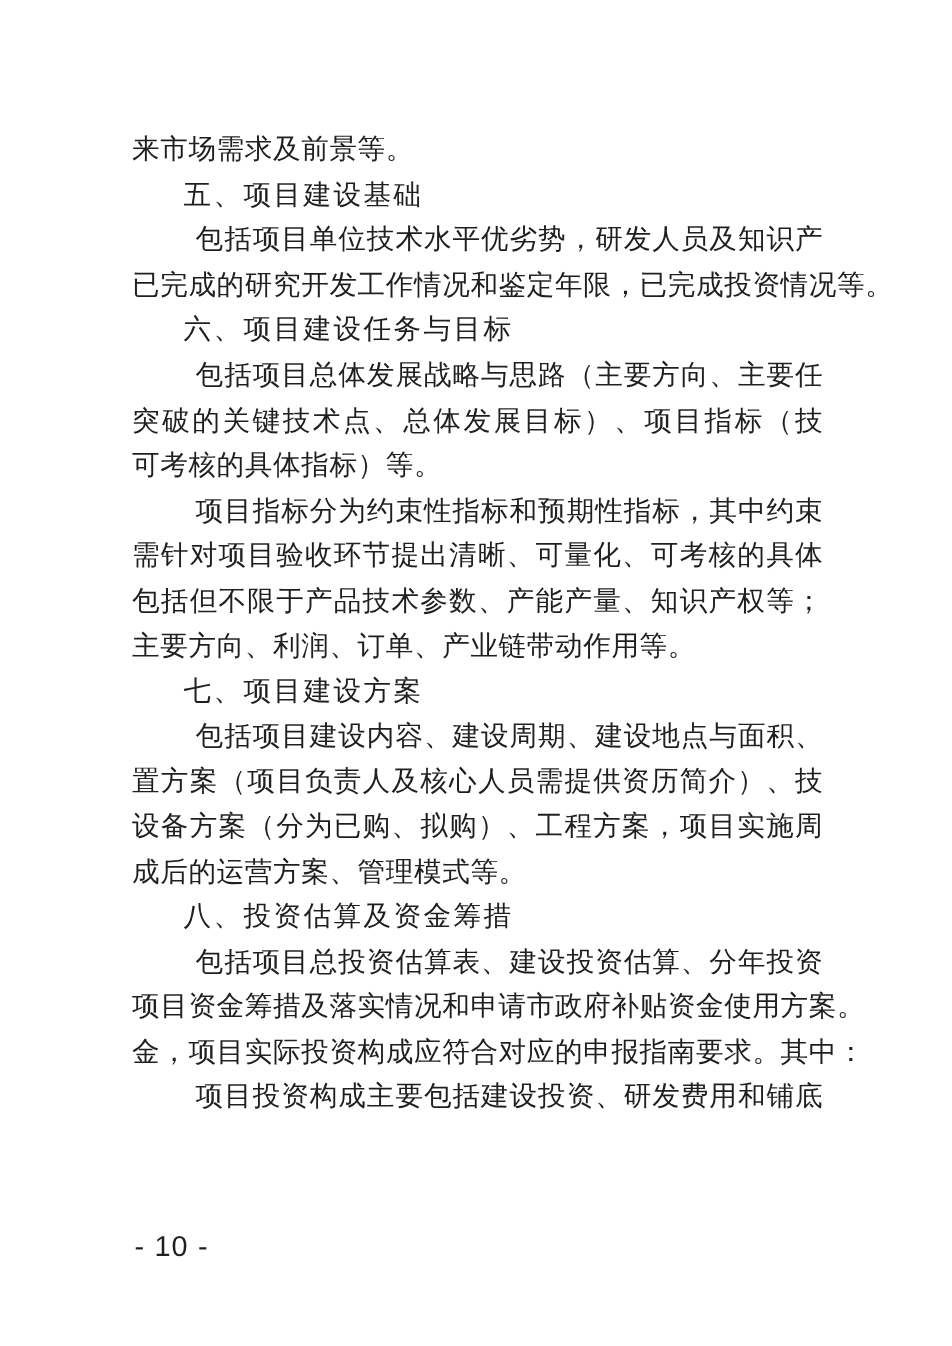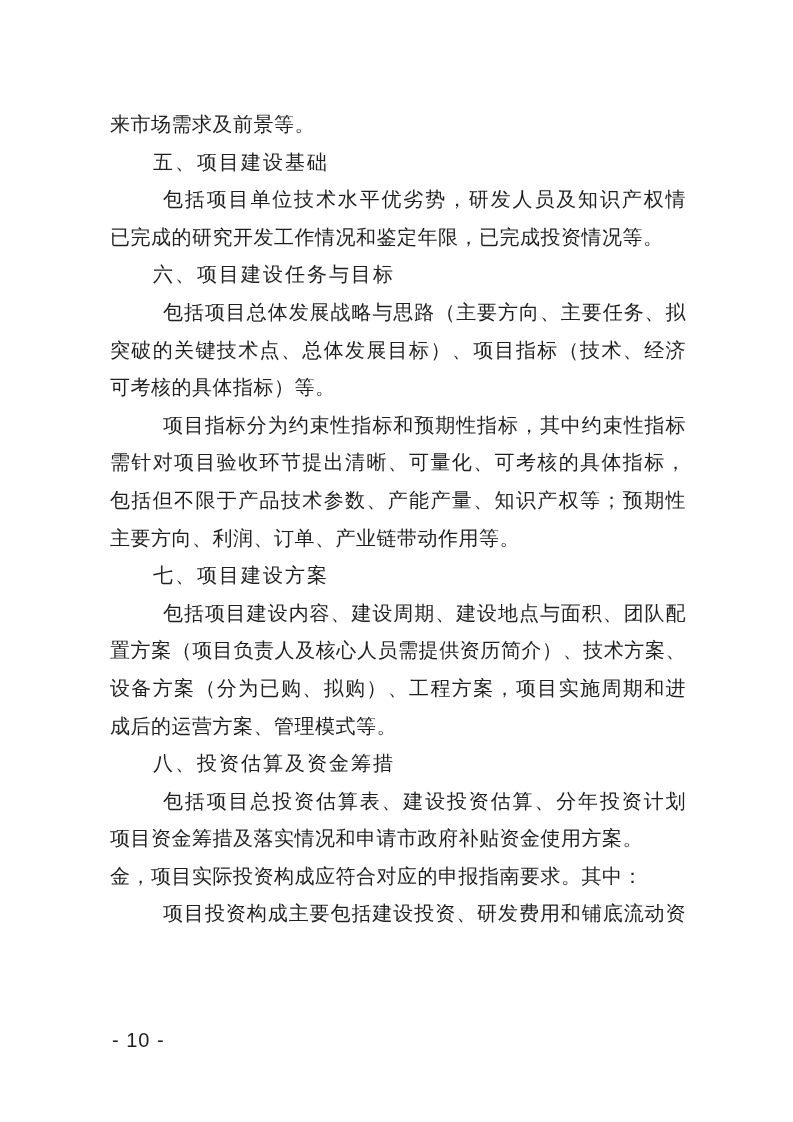--- a/index.html
+++ b/index.html
@@ -15,21 +15,21 @@
     font-family: "Liberation Sans", sans-serif;
     color: #1f1f1f;
   }
   .doc-body {
     position: absolute;
     left: 110px;
     top: 106px;
     width: 576px;
   }
   .line {
-    font-size: 20px;
+    font-size: 23px;
     height: 37.6px;
     line-height: 37.6px;
     letter-spacing: 0.5px;
     white-space: nowrap;
     overflow: visible;
   }
   .line.fill {
     white-space: normal;
     overflow: hidden;
     text-align: justify;
@@ -39,21 +39,21 @@
   .line.heading {
     font-family: "Liberation Serif", serif;
     letter-spacing: 2px;
   }
   .indent-h { text-indent: 43px; }
   .indent-b { text-indent: 53px; }
   .page-number {
     position: absolute;
     left: 112px;
     top: 1026px;
-    font-size: 20px;
+    font-size: 24px;
     line-height: 28px;
     letter-spacing: 1px;
     color: #1f1f1f;
     font-family: "Liberation Sans", sans-serif;
   }
 </style>
 </head>
 <body>
 
 <div class="doc-body">

